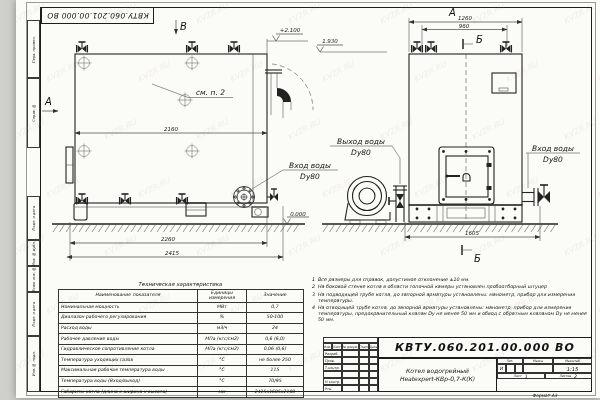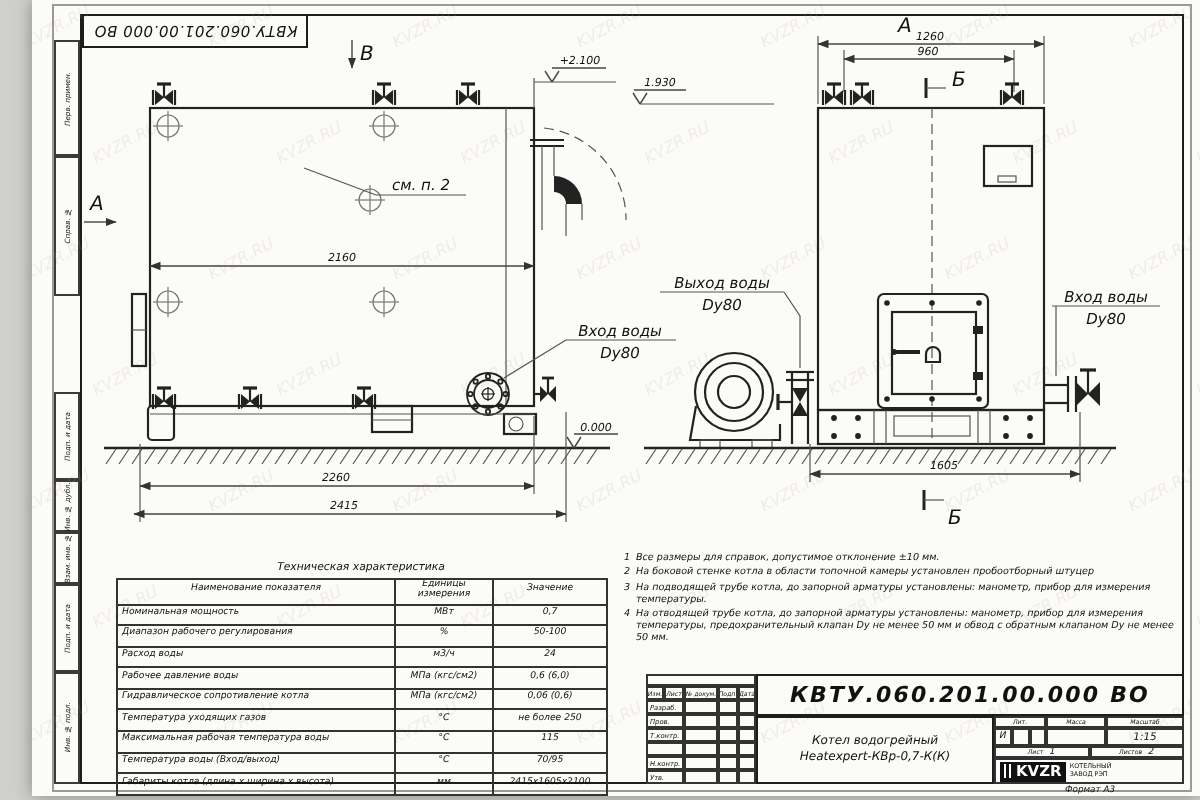--- a/index.html
+++ b/index.html
@@ -644,24 +644,17 @@
       <div class="row" style="height:6px">
         <div class="c" style="width:47.5px;gap:3px">
             <span>Лист</span>
             <span class="v">1</span>
           </div>
         <div class="c" style="width:47.5px;gap:3px">
             <span>Листов</span>
             <span class="v">2</span>
           </div>
       </div>
-      <div class="company">
-        <span class="logo">
-            <span class="bars"></span>
-            <span>KVZR</span>
-          </span>
-        <span class="coname">КОТЕЛЬНЫЙ ЗАВОД РЭП</span>
-      </div>
     </div>
   </div>
 
   <div class="format">Формат А3</div>
 </div>
 
 </body></html>

